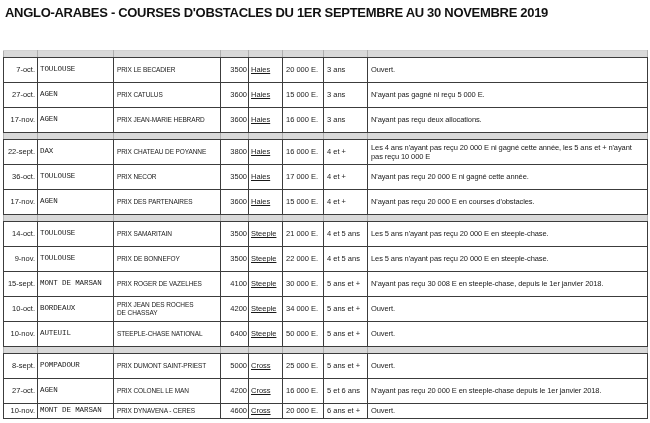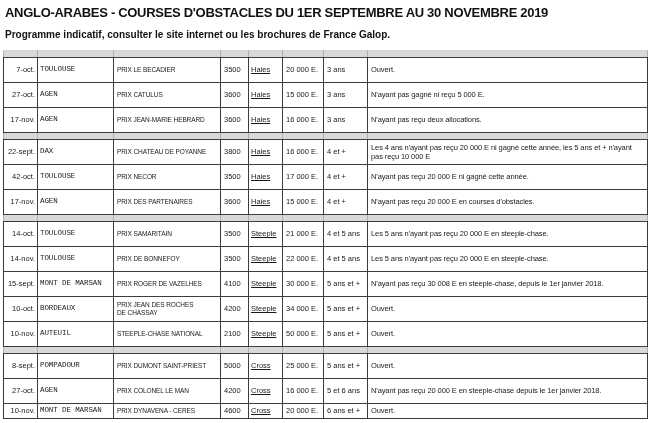--- a/index.html
+++ b/index.html
@@ -55,32 +55,31 @@
     border-top: 1px solid #3c3c3c;
     border-bottom: 1px solid #3c3c3c;
     border-left: 1px solid #aeaeae;
     border-right: 1px solid #aeaeae;
     padding: 0;
   }
   tr.sep-first td { border-top: 1px solid #d2d2d2; }
   td.c-date { text-align: right; padding-right: 2px; white-space: nowrap; }
   td.c-city { padding-left: 2px; letter-spacing: -0.1px; font-family: Liberation Mono, monospace; }
   td.c-prize { font-size: 6.5px; white-space: pre-line; letter-spacing: -0.1px; }
-  td.c-distance { padding-right: 1px; }
+  td.c-distance { text-align: right; padding-right: 1px; }
   td.c-type { padding-left: 2px; text-decoration: underline; }
   td.c-amount { white-space: nowrap; }
   td.c-age { white-space: nowrap; }
   td.c-condition { letter-spacing: -0.1px; }
 </style>
 </head>
 <body>
 
 <div class="page">
   <div class="title">ANGLO-ARABES - COURSES D'OBSTACLES DU 1ER SEPTEMBRE AU 30 NOVEMBRE 2019</div>
-  <div class="subtitle">Programme indicatif, consulter le site internet ou les brochures de France Galop.</div>
   <table class="races">
     <colgroup>
       <col style="width:34px">
       <col style="width:76px">
       <col style="width:107px">
       <col style="width:28px">
       <col style="width:34px">
       <col style="width:41px">
       <col style="width:44px">
       <col style="width:280px">
@@ -140,21 +139,21 @@
           <td class="c-date">22-sept.</td>
           <td class="c-city">DAX</td>
           <td class="c-prize">PRIX CHATEAU DE POYANNE</td>
           <td class="c-distance">3800</td>
           <td class="c-type">Haies</td>
           <td class="c-amount">16 000 E.</td>
           <td class="c-age">4 et +</td>
           <td class="c-condition">Les 4 ans n'ayant pas reçu 20 000 E  ni gagné cette année, les 5 ans et + n'ayant pas reçu 10 000 E</td>
         </tr>
         <tr class="row">
-          <td class="c-date">42-oct.</td>
+          <td class="c-date">36-oct.</td>
           <td class="c-city">TOULOUSE</td>
           <td class="c-prize">PRIX NECOR</td>
           <td class="c-distance">3500</td>
           <td class="c-type">Haies</td>
           <td class="c-amount">17 000 E.</td>
           <td class="c-age">4 et +</td>
           <td class="c-condition">N'ayant pas reçu 20 000 E ni gagné cette année.</td>
         </tr>
         <tr class="row">
           <td class="c-date">17-nov.</td>
@@ -180,21 +179,21 @@
           <td class="c-date">14-oct.</td>
           <td class="c-city">TOULOUSE</td>
           <td class="c-prize">PRIX SAMARITAIN</td>
           <td class="c-distance">3500</td>
           <td class="c-type">Steeple</td>
           <td class="c-amount">21 000 E.</td>
           <td class="c-age">4 et 5 ans</td>
           <td class="c-condition">Les 5 ans n'ayant pas reçu 20 000 E en steeple-chase.</td>
         </tr>
         <tr class="row">
-          <td class="c-date">14-nov.</td>
+          <td class="c-date">9-nov.</td>
           <td class="c-city">TOULOUSE</td>
           <td class="c-prize">PRIX DE BONNEFOY</td>
           <td class="c-distance">3500</td>
           <td class="c-type">Steeple</td>
           <td class="c-amount">22 000 E.</td>
           <td class="c-age">4 et 5 ans</td>
           <td class="c-condition">Les 5 ans n'ayant pas reçu 20 000 E en steeple-chase.</td>
         </tr>
         <tr class="row">
           <td class="c-date">15-sept.</td>
@@ -214,21 +213,21 @@
           <td class="c-distance">4200</td>
           <td class="c-type">Steeple</td>
           <td class="c-amount">34 000 E.</td>
           <td class="c-age">5 ans et +</td>
           <td class="c-condition">Ouvert.</td>
         </tr>
         <tr class="row">
           <td class="c-date">10-nov.</td>
           <td class="c-city">AUTEUIL</td>
           <td class="c-prize">STEEPLE-CHASE NATIONAL</td>
-          <td class="c-distance">2100</td>
+          <td class="c-distance">6400</td>
           <td class="c-type">Steeple</td>
           <td class="c-amount">50 000 E.</td>
           <td class="c-age">5 ans et +</td>
           <td class="c-condition">Ouvert.</td>
         </tr>
         <tr class="sep">
           <td></td>
           <td></td>
           <td></td>
           <td></td>

